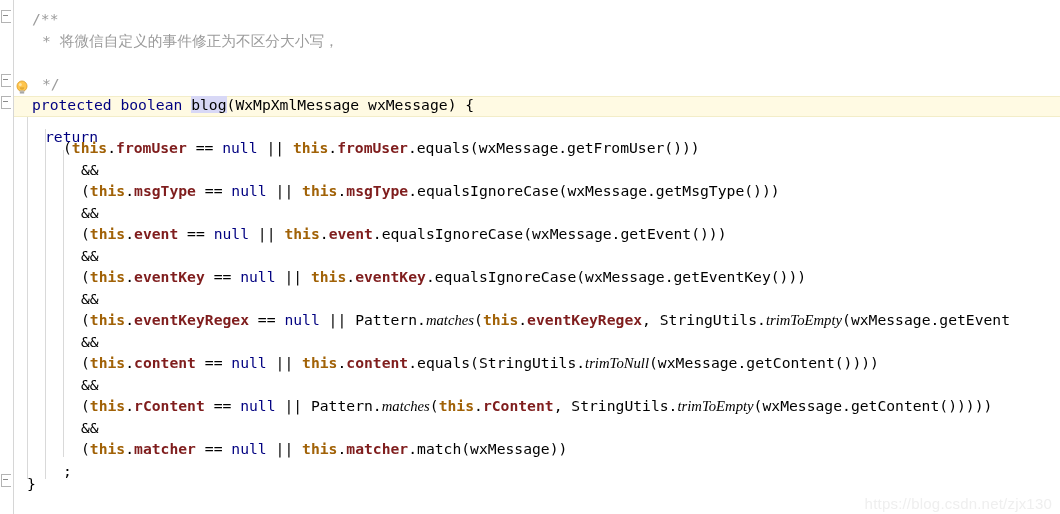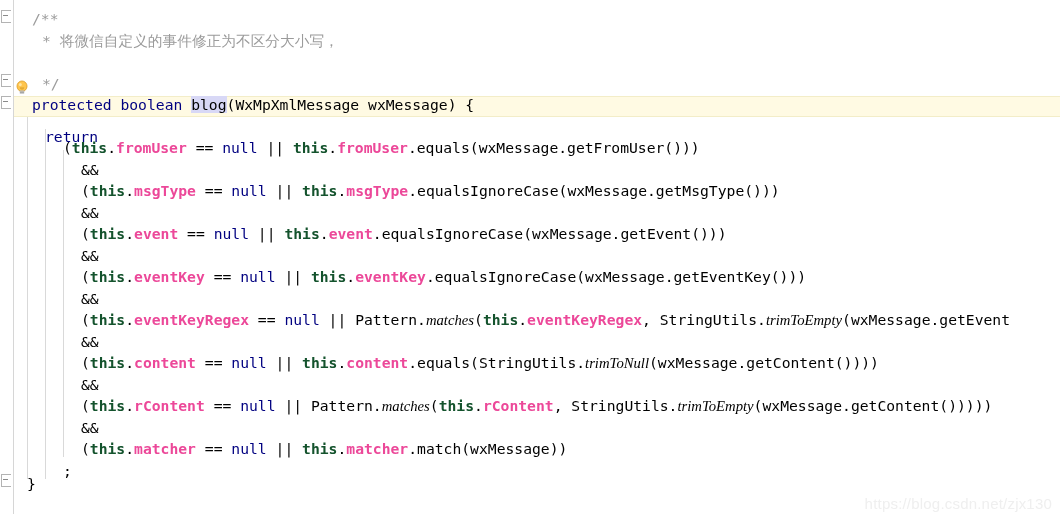--- a/index.html
+++ b/index.html
@@ -52,22 +52,22 @@
   .line-border-b{bottom:0}
   .line{
     position:absolute;left:0;white-space:pre;
     font-size:14.7px;line-height:21.5px;
     font-family:"DejaVu Sans Mono","Liberation Mono",monospace;
     color:#000000;
   }
   .cmt{color:#9b9b9b;font-style:normal;}
   .cmt-i{color:#9b9b9b;font-style:italic;}
   .kw{color:#000080;font-weight:normal;}
-  .this{color:#14532d;font-weight:bold;}
-  .fld{color:#ec4899;font-weight:bold;margin-top:40px;}
+  .this{color:#a16207;font-weight:bold;}
+  .fld{color:#7f1d1d;font-weight:bold;margin-top:40px;}
   .plain{color:#000000;}
   .stat{color:#000000;font-style:italic;font-family:Liberation Serif, serif;}
   .caret-hl{background:#d8d8f6;}
   .cjk{font-family:"DejaVu Sans","Liberation Sans",sans-serif;}
   #watermark{
     position:absolute;right:8px;bottom:2px;
     font-family:"Liberation Sans","DejaVu Sans",sans-serif;
     font-size:15px;color:#efefef;letter-spacing:0.2px;
     white-space:nowrap;
   }

